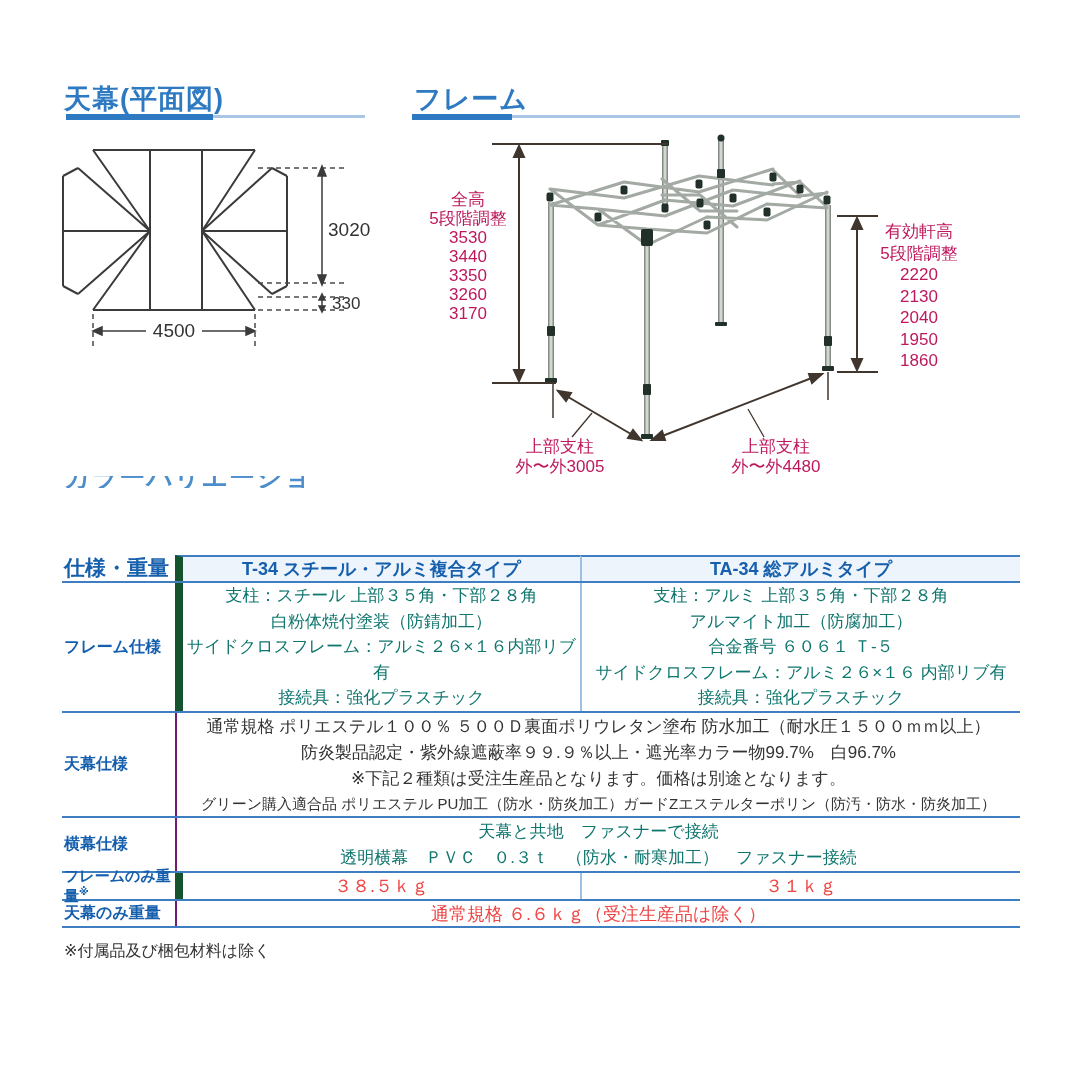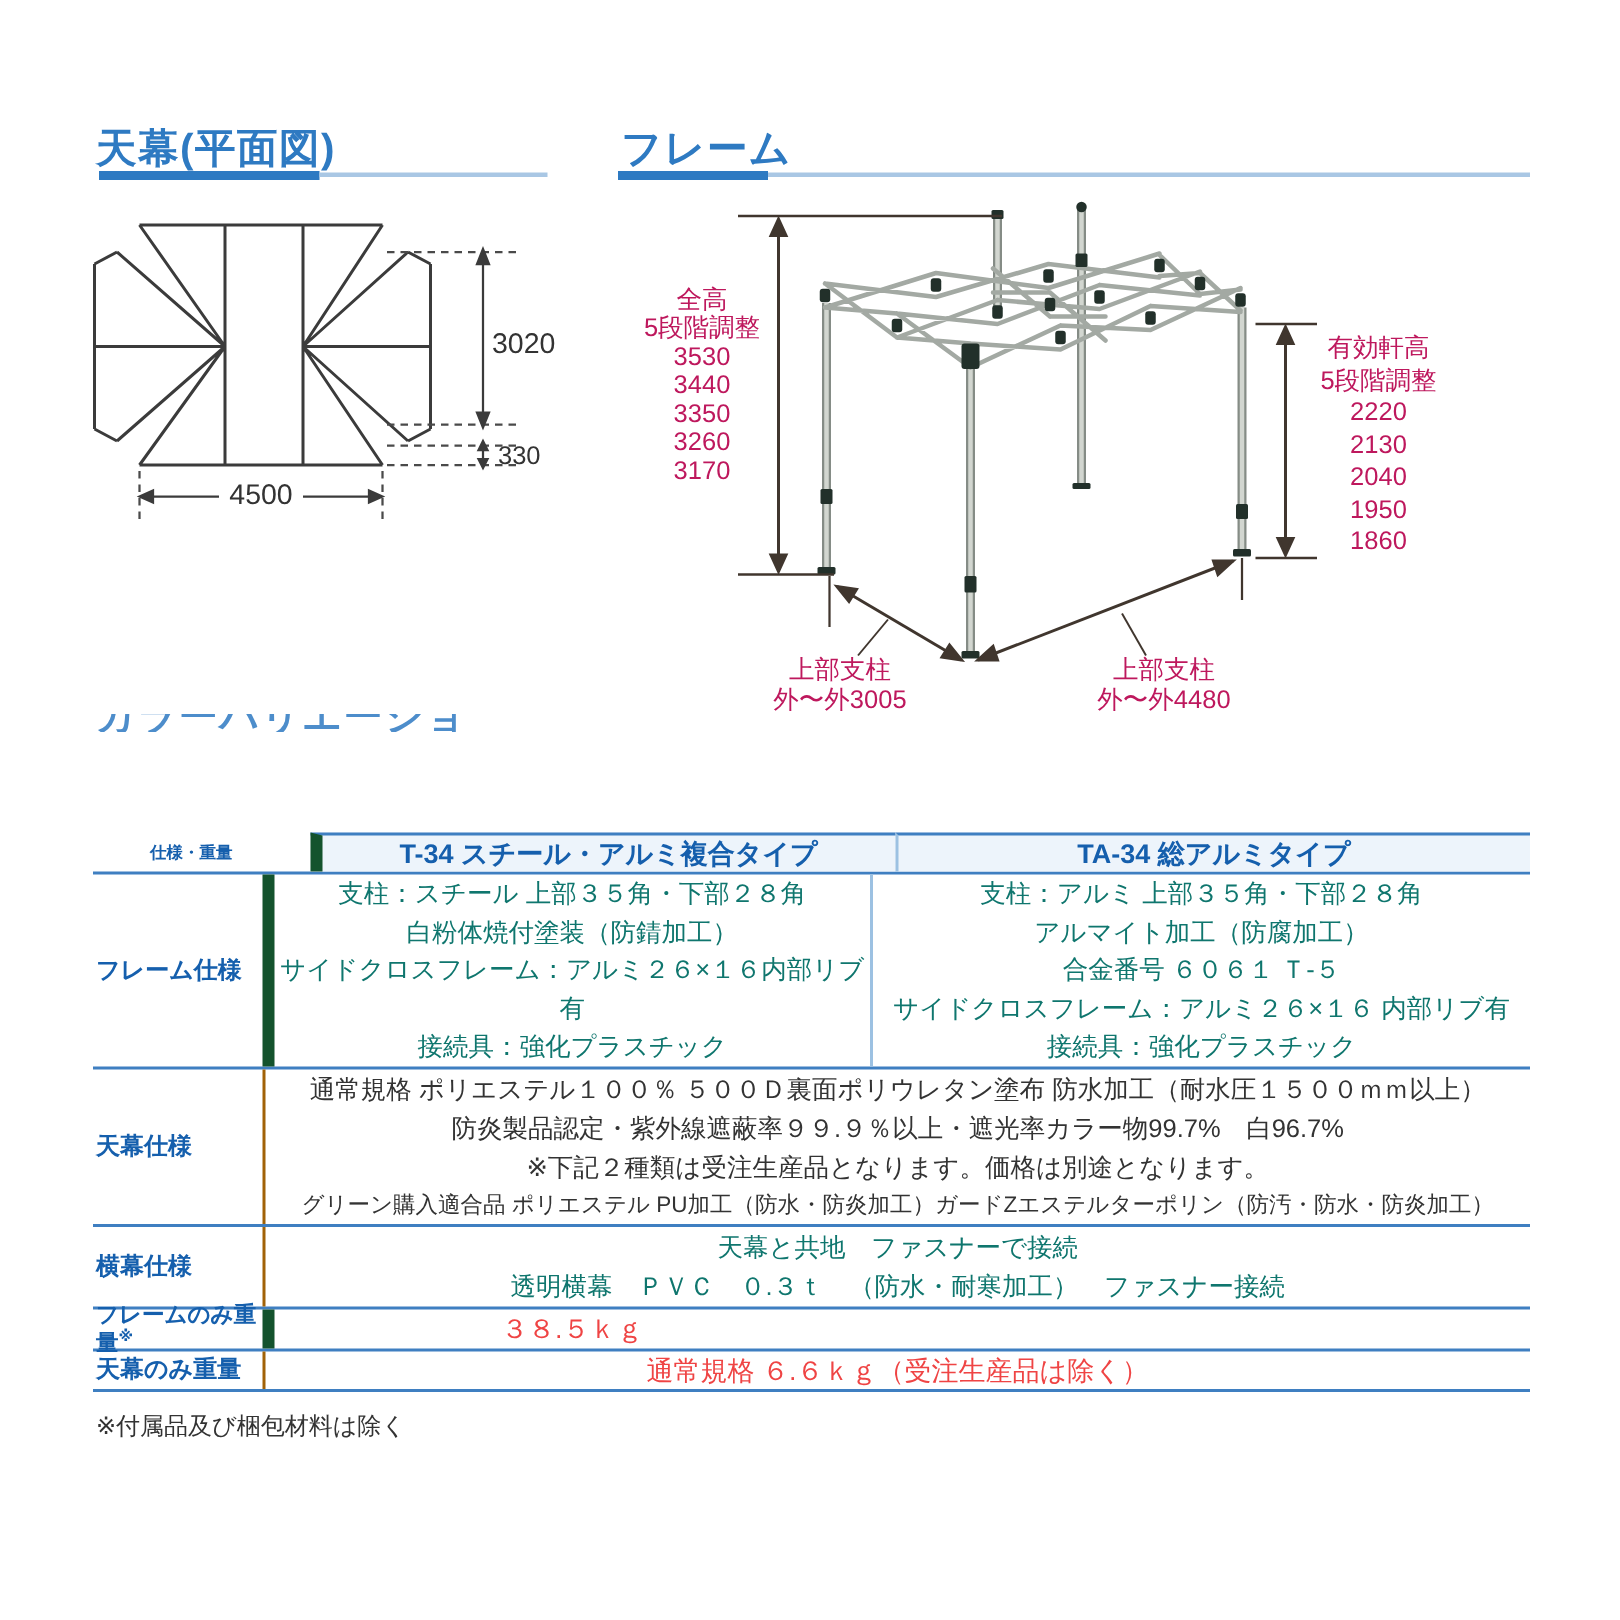--- a/index.html
+++ b/index.html
@@ -23,21 +23,21 @@
 
   
   .spec-table{position:absolute;left:62px;top:555px;width:958px;}
   .trow{display:flex;border-bottom:2px solid #3f7fc1;box-sizing:border-box;}
   .tcell{box-sizing:border-box;display:flex;flex-direction:column;justify-content:center;}
   .c-label{width:113px;color:#155fad;font-weight:bold;font-size:16px;text-align:left;padding-left:2px;}
   .c-head{background:#edf4fb;color:#155fad;font-weight:bold;font-size:18px;text-align:center;
           border-top:2px solid #3f7fc1;}
   .c2{width:405px;border-left:8px solid #14532d;}
   .c3{width:440px;border-left:2px solid #9cc1e2;}
-  .cmerged{width:845px;border-left:2px solid #a16207;}
+  .cmerged{width:845px;border-left:2px solid #701a75;}
   .cbody{font-size:17px;text-align:center;line-height:1.5;white-space:pre-line;color:#0f766e;}
   .cline{font-size:17px;line-height:26px;text-align:center;color:#333;}
   .cline.small{font-size:15px;line-height:24px;}
   .cweight{font-size:18px;text-align:center;color:#ef4444;}
   sup.note{font-size:10px;color:#155fad;}
   .footnote{font-size:16px;color:#333;}
 </style>
 </head>
 <body>
 
@@ -167,21 +167,21 @@
 1950
 1860</div>
   <div class="abs stack" style="left:490px;top:437px;width:140px;line-height:20px;">上部支柱
 外〜外3005</div>
   <div class="abs stack" style="left:698px;top:437px;width:156px;line-height:20px;">上部支柱
 外〜外4480</div>
 
   <div class="spec-table">
 
     <div class="trow" style="height:28px;">
-      <div class="tcell c-label" style="font-size:11px;margin-left:36px;">仕様・重量</div>
+      <div class="tcell c-label" style="font-size:21px;">仕様・重量</div>
       <div class="tcell c2 c-head">T-34 スチール・アルミ複合タイプ</div>
       <div class="tcell c3 c-head">TA-34 総アルミタイプ</div>
     </div>
 
     <div class="trow" style="height:130px;">
       <div class="tcell c-label">フレーム仕様</div>
       <div class="tcell c2 cbody">支柱：スチール 上部３５角・下部２８角
 白粉体焼付塗装（防錆加工）
 サイドクロスフレーム：アルミ２６×１６内部リブ有
 接続具：強化プラスチック</div>
@@ -206,20 +206,21 @@
       <div class="tcell c-label">横幕仕様</div>
       <div class="tcell cmerged cbody">天幕と共地　ファスナーで接続
 透明横幕　ＰＶＣ　０.３ｔ　（防水・耐寒加工）　ファスナー接続</div>
     </div>
 
     <div class="trow" style="height:28px;">
       <div class="tcell c-label" style="font-size:15px;">
         <div><span>フレームのみ重量</span><sup class="note">※</sup></div>
       </div>
       <div class="tcell c2 cweight">３８.５ｋｇ</div>
+      <div class="tcell c3 cweight">３１ｋｇ</div>
     </div>
 
     <div class="trow" style="height:27px;">
       <div class="tcell c-label">天幕のみ重量</div>
       <div class="tcell cmerged cweight">通常規格 ６.６ｋｇ（受注生産品は除く）</div>
     </div>
 
   </div>
 
   <div class="abs footnote" style="left:64px;top:941px;">※付属品及び梱包材料は除く</div>

